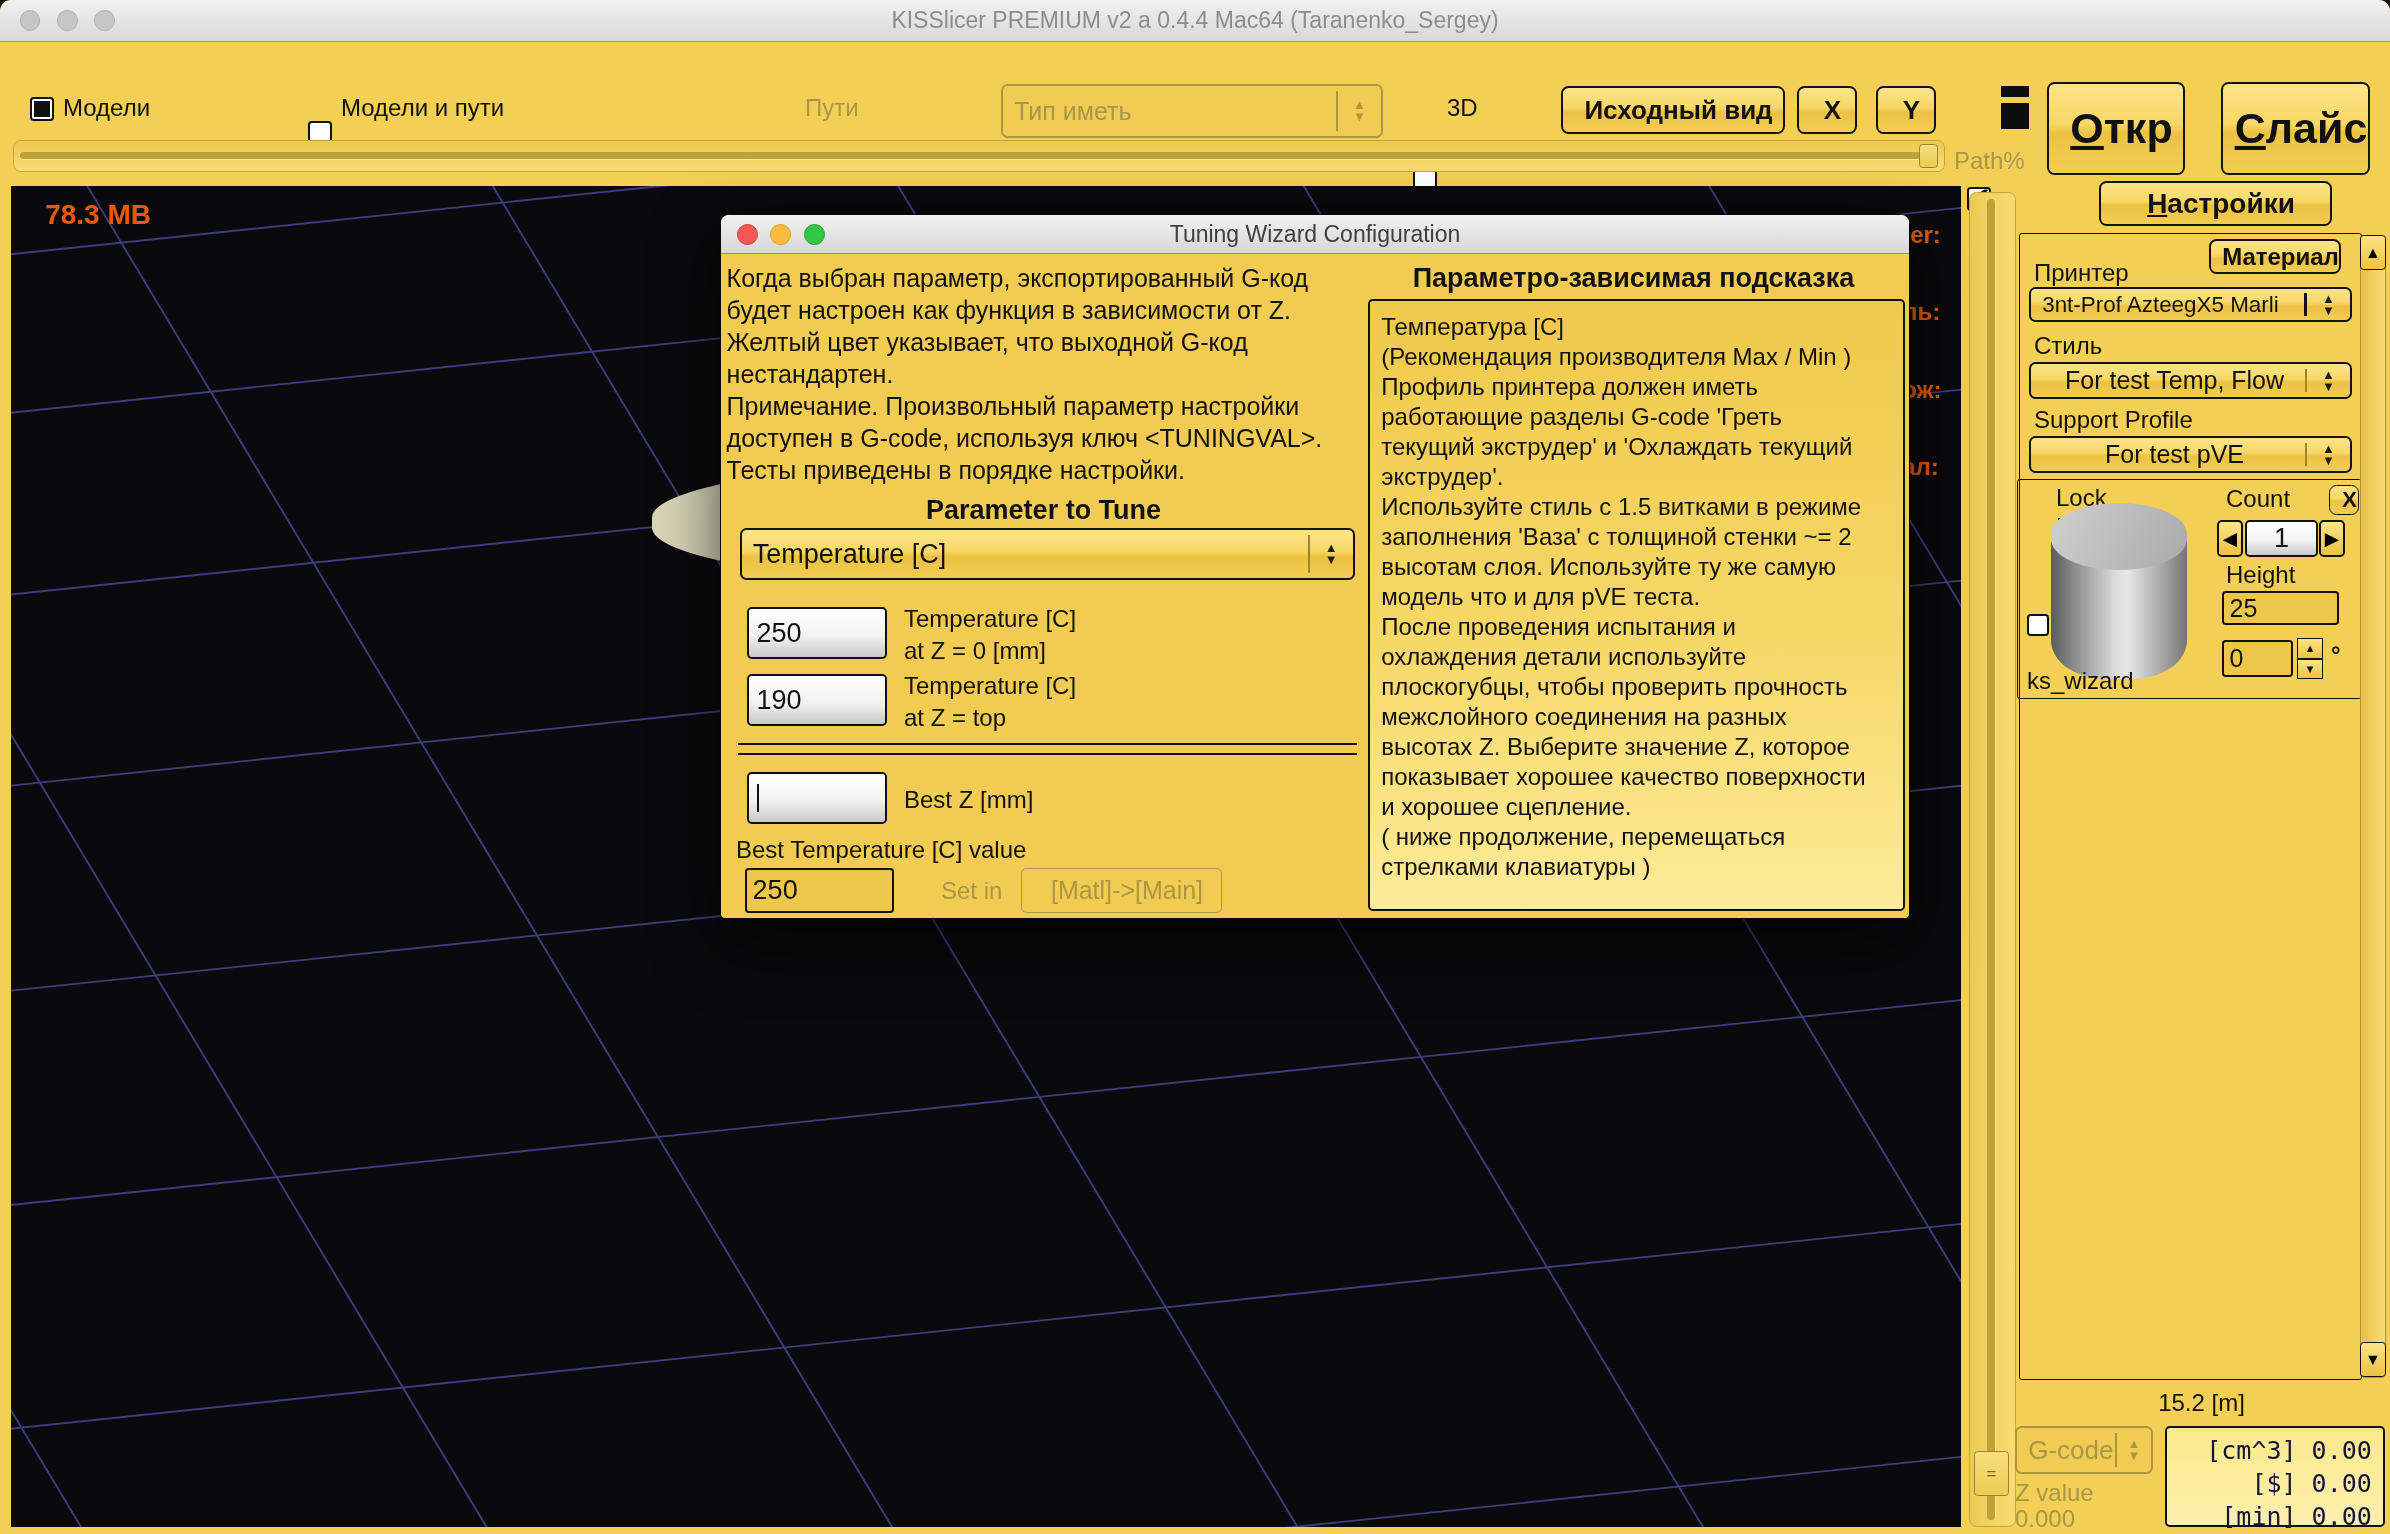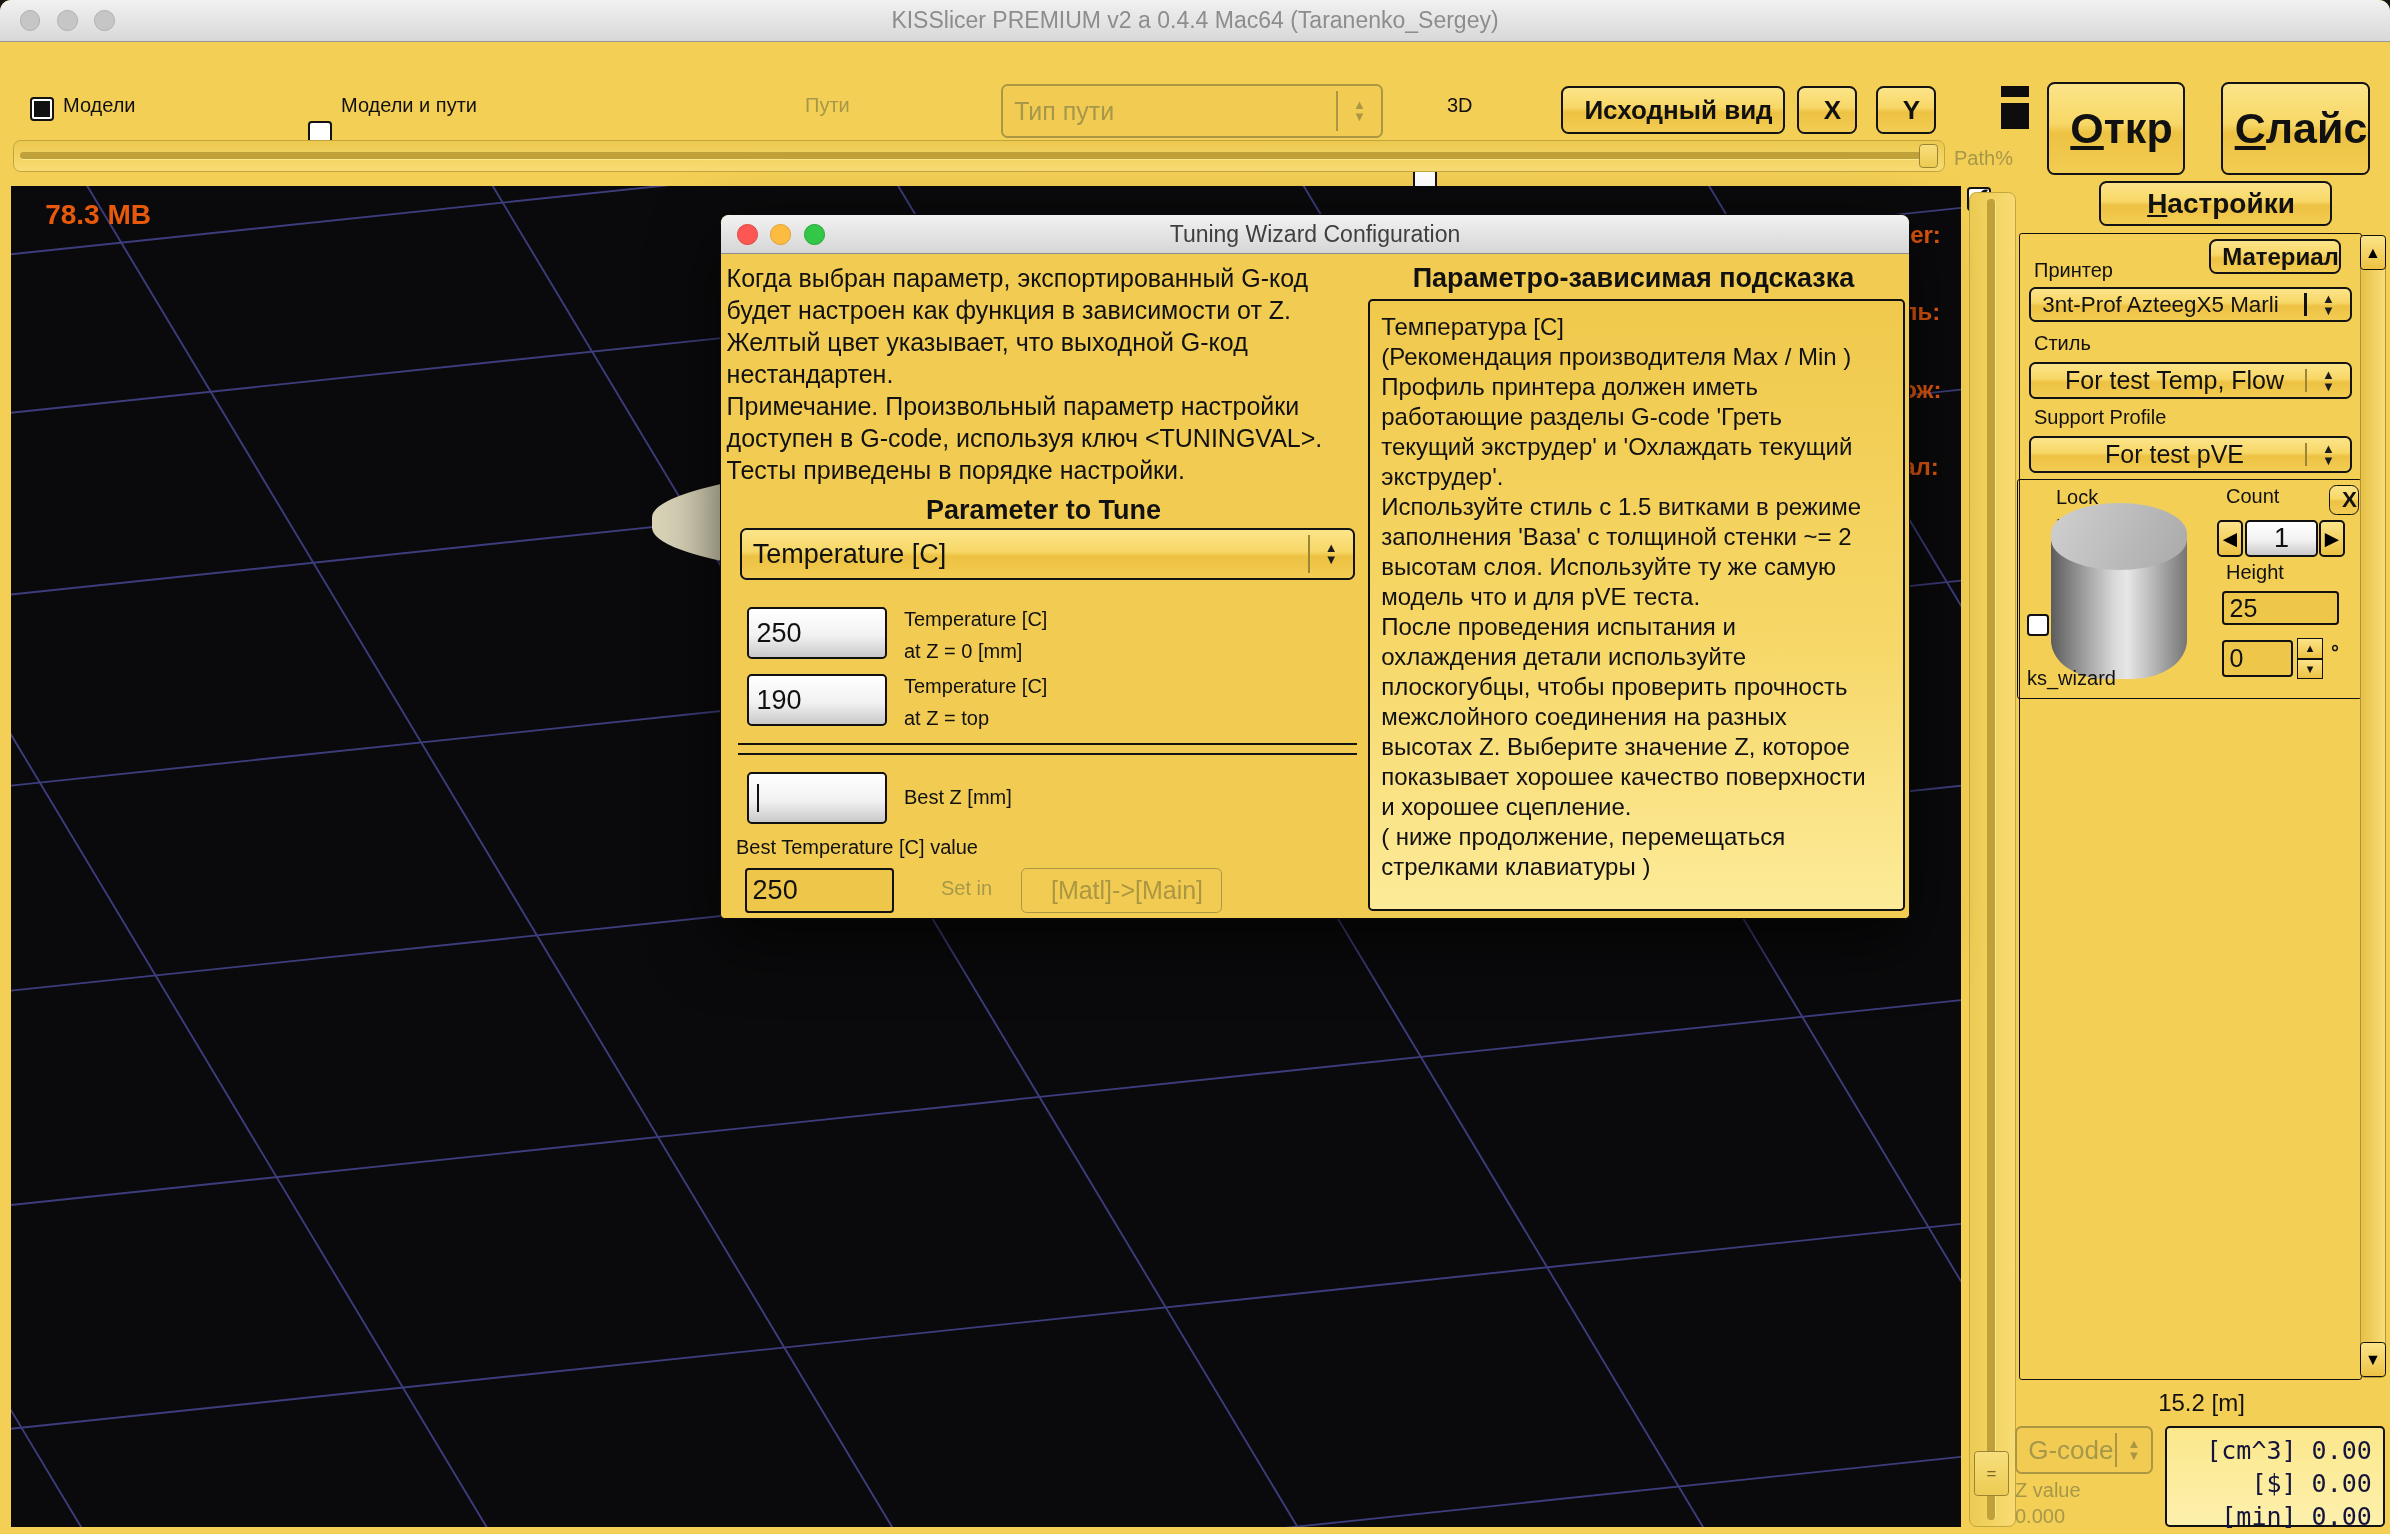--- a/index.html
+++ b/index.html
@@ -9,21 +9,21 @@
   .titlebar{left:0;top:0;width:2390px;height:41px;background:linear-gradient(#f1f1f1,#d8d8d8);border-bottom:0.9px solid #979797;border-radius:11.2px 11.2px 0 0;}
   .tdot{width:20.5px;height:20.5px;border-radius:50%;top:10.3px;background:#c6c6c6;border:0.9px solid #b0b0b0;box-sizing:border-box;}
   .wtitle{left:0;top:0;width:100%;text-align:center;line-height:41px;font-size:23px;color:#8d8d8d;}
   
   .btn{display:flex;align-items:center;justify-content:center;background:linear-gradient(180deg,#fce489 0%,#f7d766 45%,#edc243 55%,#f2cc52 100%);border:2.8px solid #131313;border-radius:7.5px;font-weight:bold;color:#111;box-sizing:border-box;padding-left:17px;}
   .btn.dis{border-color:#ab9644;color:#ab9644;background:#f2cc52;font-weight:normal;}
   .cb{width:24px;height:24px;background:#fff;border:2.8px solid #121212;border-radius:3.7px;box-sizing:border-box;position:relative;}
   .cb.checked::after{content:"";position:absolute;inset:1.9px;background:#111;}
   .cb.tick::after{content:"✔";position:absolute;left:0.9px;top:-5.6px;font-size:24px;font-weight:bold;color:#111;}
   .cb.dis{border-color:#ab9644;background:#eecb55;}
-  .lbl{font-size:20px;color:#111;white-space:pre-line;}
+  .lbl{font-size:24px;color:#111;white-space:pre-line;}
   .olive{color:#a6974a;}
   .dd{display:flex;align-items:center;background:linear-gradient(180deg,#fce489 0%,#f7d766 45%,#edc243 55%,#f2cc52 100%);border:2.8px solid #131313;border-radius:6.5px;box-sizing:border-box;}
   .dd.dis{border-color:#ab9644;background:#f2cc52;}
   .dd .txt{flex:1;padding-left:11.2px;font-size:25px;white-space:nowrap;overflow:hidden;}
   .dd .txt.center{text-align:center;padding-left:13px;}
   .dd .sep{width:1.9px;align-self:stretch;margin:4.7px 0;background:#9c8636;}
   .dd.dis .sep{background:#ab9644;}
   .stepper{width:43px;display:flex;flex-direction:column;align-items:center;justify-content:center;font-size:13px;line-height:12px;color:#1c1c1c;}
   .dd.dis .stepper{color:#ab9644;}
   .field{background:linear-gradient(#ffffff 0%,#f2f2f2 55%,#c9c9c9 100%);border:2.8px solid #111;border-radius:4.7px;font-size:27px;display:flex;align-items:center;padding-left:7.5px;box-sizing:border-box;}
@@ -77,21 +77,21 @@
   </div>
 
   <div class="abs cb checked" style="left:30px;top:97px;"></div>
   <div class="abs lbl" style="left:63px;top:94px;">Модели</div>
   <div class="abs cb" style="left:308px;top:97px;"></div>
   <div class="abs lbl" style="left:341px;top:94px;">Модели и пути</div>
   <div class="abs cb dis" style="left:772px;top:97px;"></div>
   <div class="abs lbl olive" style="left:805px;top:94px;">Пути</div>
 
   <div class="abs dd dis" style="left:1001px;top:84px;width:382px;height:54px;">
-    <span class="txt olive">Тип пути</span>
+    <span class="txt olive">Тип иметь</span>
     <span class="sep"></span>
     <span class="stepper">
         <span>▲</span>
         <span>▼</span>
       </span>
   </div>
 
   <div class="abs cb" style="left:1413px;top:97px;"></div>
   <div class="abs lbl" style="left:1447px;top:94px;">3D</div>
 

